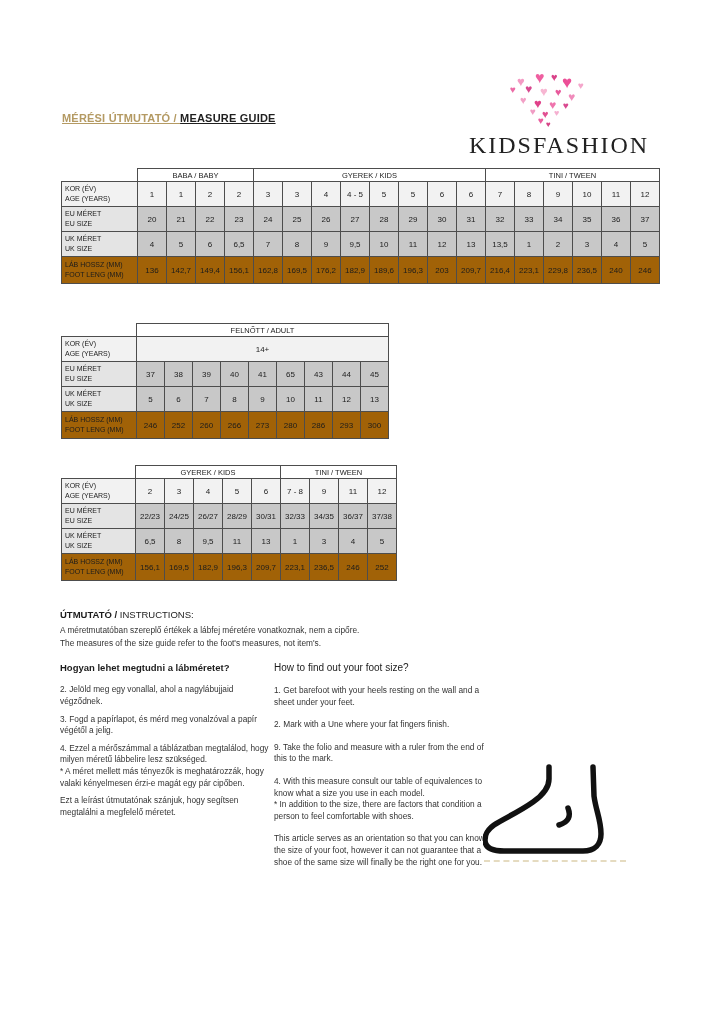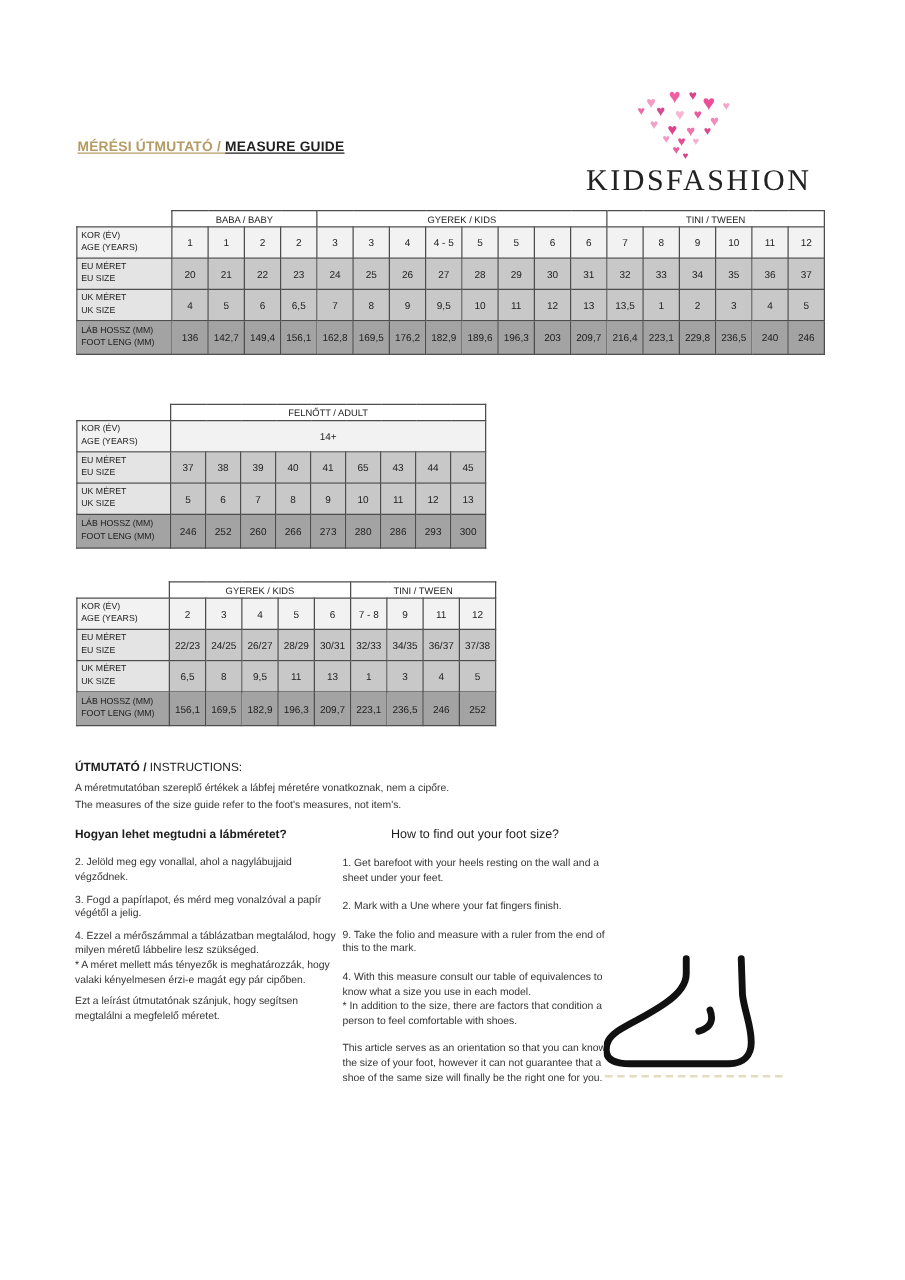--- a/index.html
+++ b/index.html
@@ -32,37 +32,37 @@
 
   
   table { border-collapse:collapse; table-layout:fixed; }
   td { border:1px solid #4d4d4d; text-align:center; font-size:8px; height:25px; overflow:hidden; padding:0; }
   tr.grp td { height:13px; font-size:7.5px; background:#fff; }
   td.corner { border:none; background:#fff; }
   td.lbl { text-align:left; padding-left:3px; font-size:7px; line-height:1.4; }
   tr.r-age td { background:#f2f2f2; }
   tr.r-eu td, tr.r-uk td { background:#c8c8c8; }
   tr.r-eu td.lbl, tr.r-uk td.lbl { background:#e4e4e4; }
-  tr.r-foot td { background:#a3a3a3; height:27px; }
+  tr.r-foot td { background:#a16207; height:27px; }
   #table1 { position:absolute; left:61px; top:168px; }
   #table2 { position:absolute; left:61px; top:323px; }
   #table3 { position:absolute; left:61px; top:465px; }
 
   
   .instr { position:absolute; left:60px; top:609px; width:430px; }
   .instr-h { font-size:9.5px; margin-bottom:4px; }
   .instr-h .b { font-weight:bold; }
   .instr div.ln { font-size:8.3px; line-height:1.55; color:#333; }
 
   .col { position:absolute; top:661px; font-size:8.3px; line-height:1.4; color:#333; }
   .col-hu { left:60px; width:213px; }
   .col-en { left:274px; width:212px; }
   .col h3 { font-size:9.5px; color:#1c1c1c; margin-bottom:10px; }
   .col-hu h3 { font-weight:bold; }
-  .col-en h3 { font-weight:normal; font-size:10px;text-align:center; }
+  .col-en h3 { font-weight:normal; font-size:10px; }
   .col-hu p { margin-bottom:6px; }
   .col-en p { margin-bottom:11px; }
   .col p.tight { margin-bottom:0; }
 
   
   .foot-fig { position:absolute; left:483px; top:764px; width:150px; height:100px; }
   .dash-line { position:absolute; left:484px; top:860px; width:142px; border-top:2px dashed #e5dbc0; }
 </style>
 </head>
 <body>

